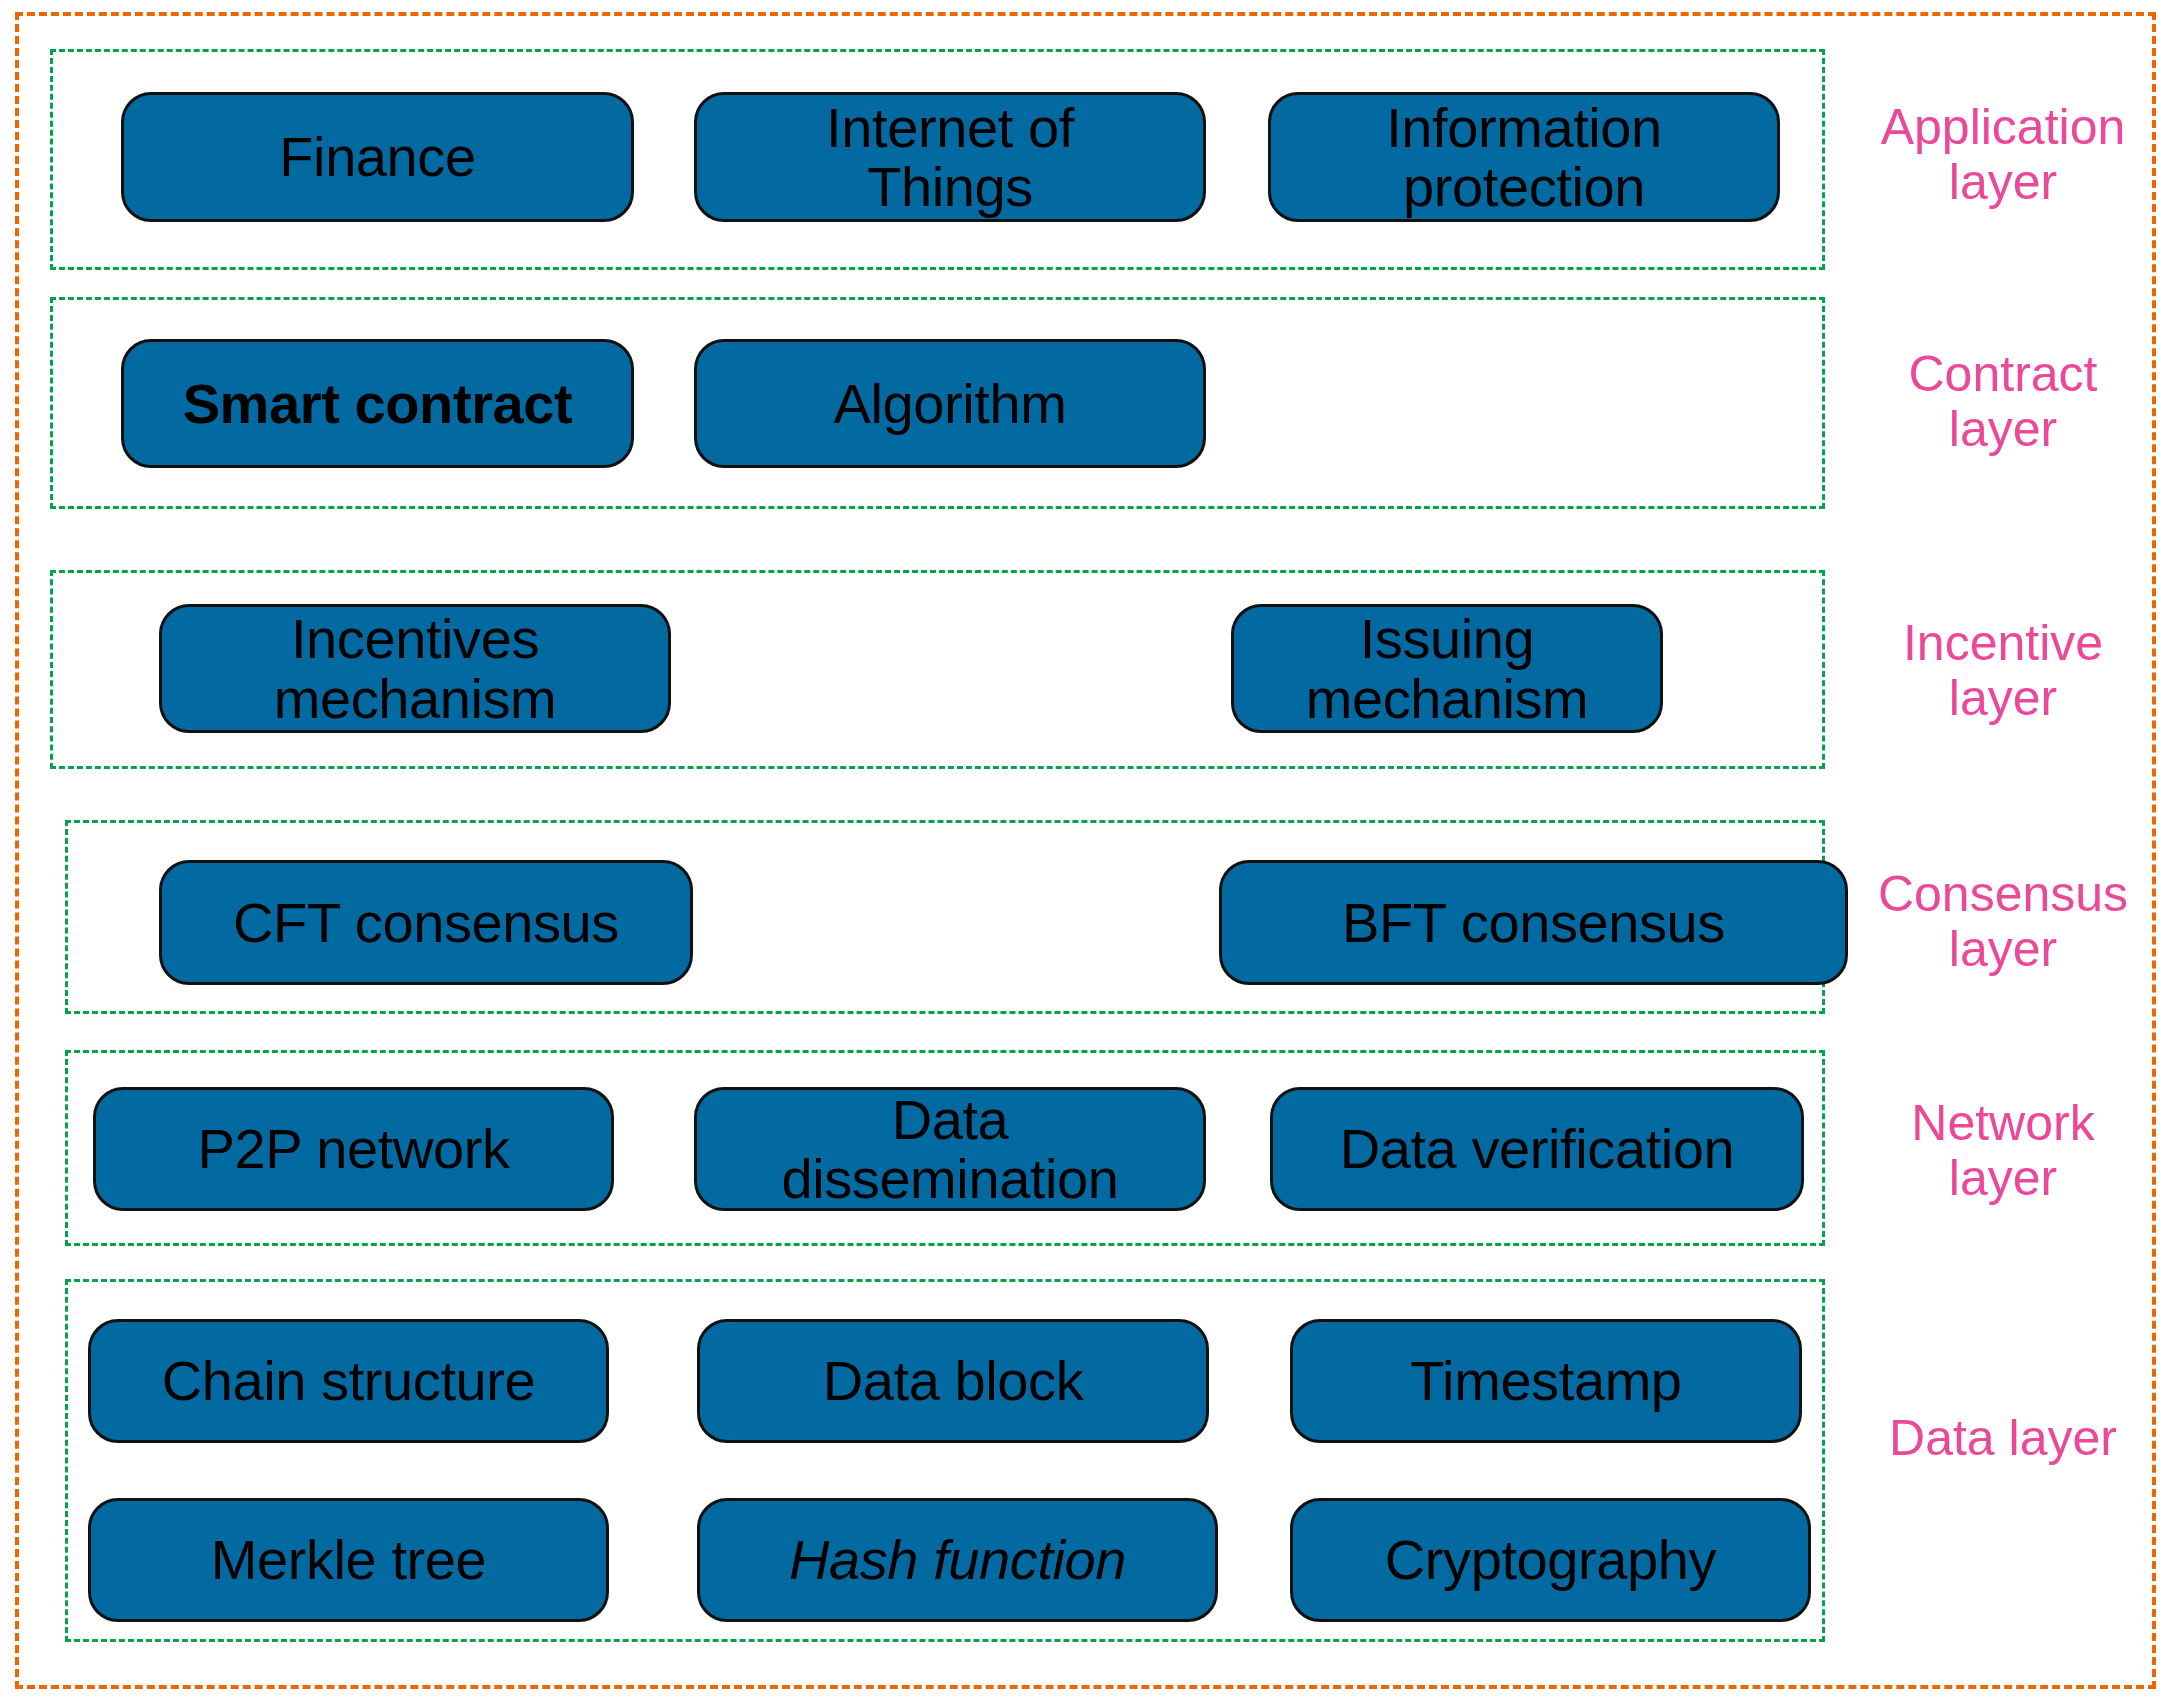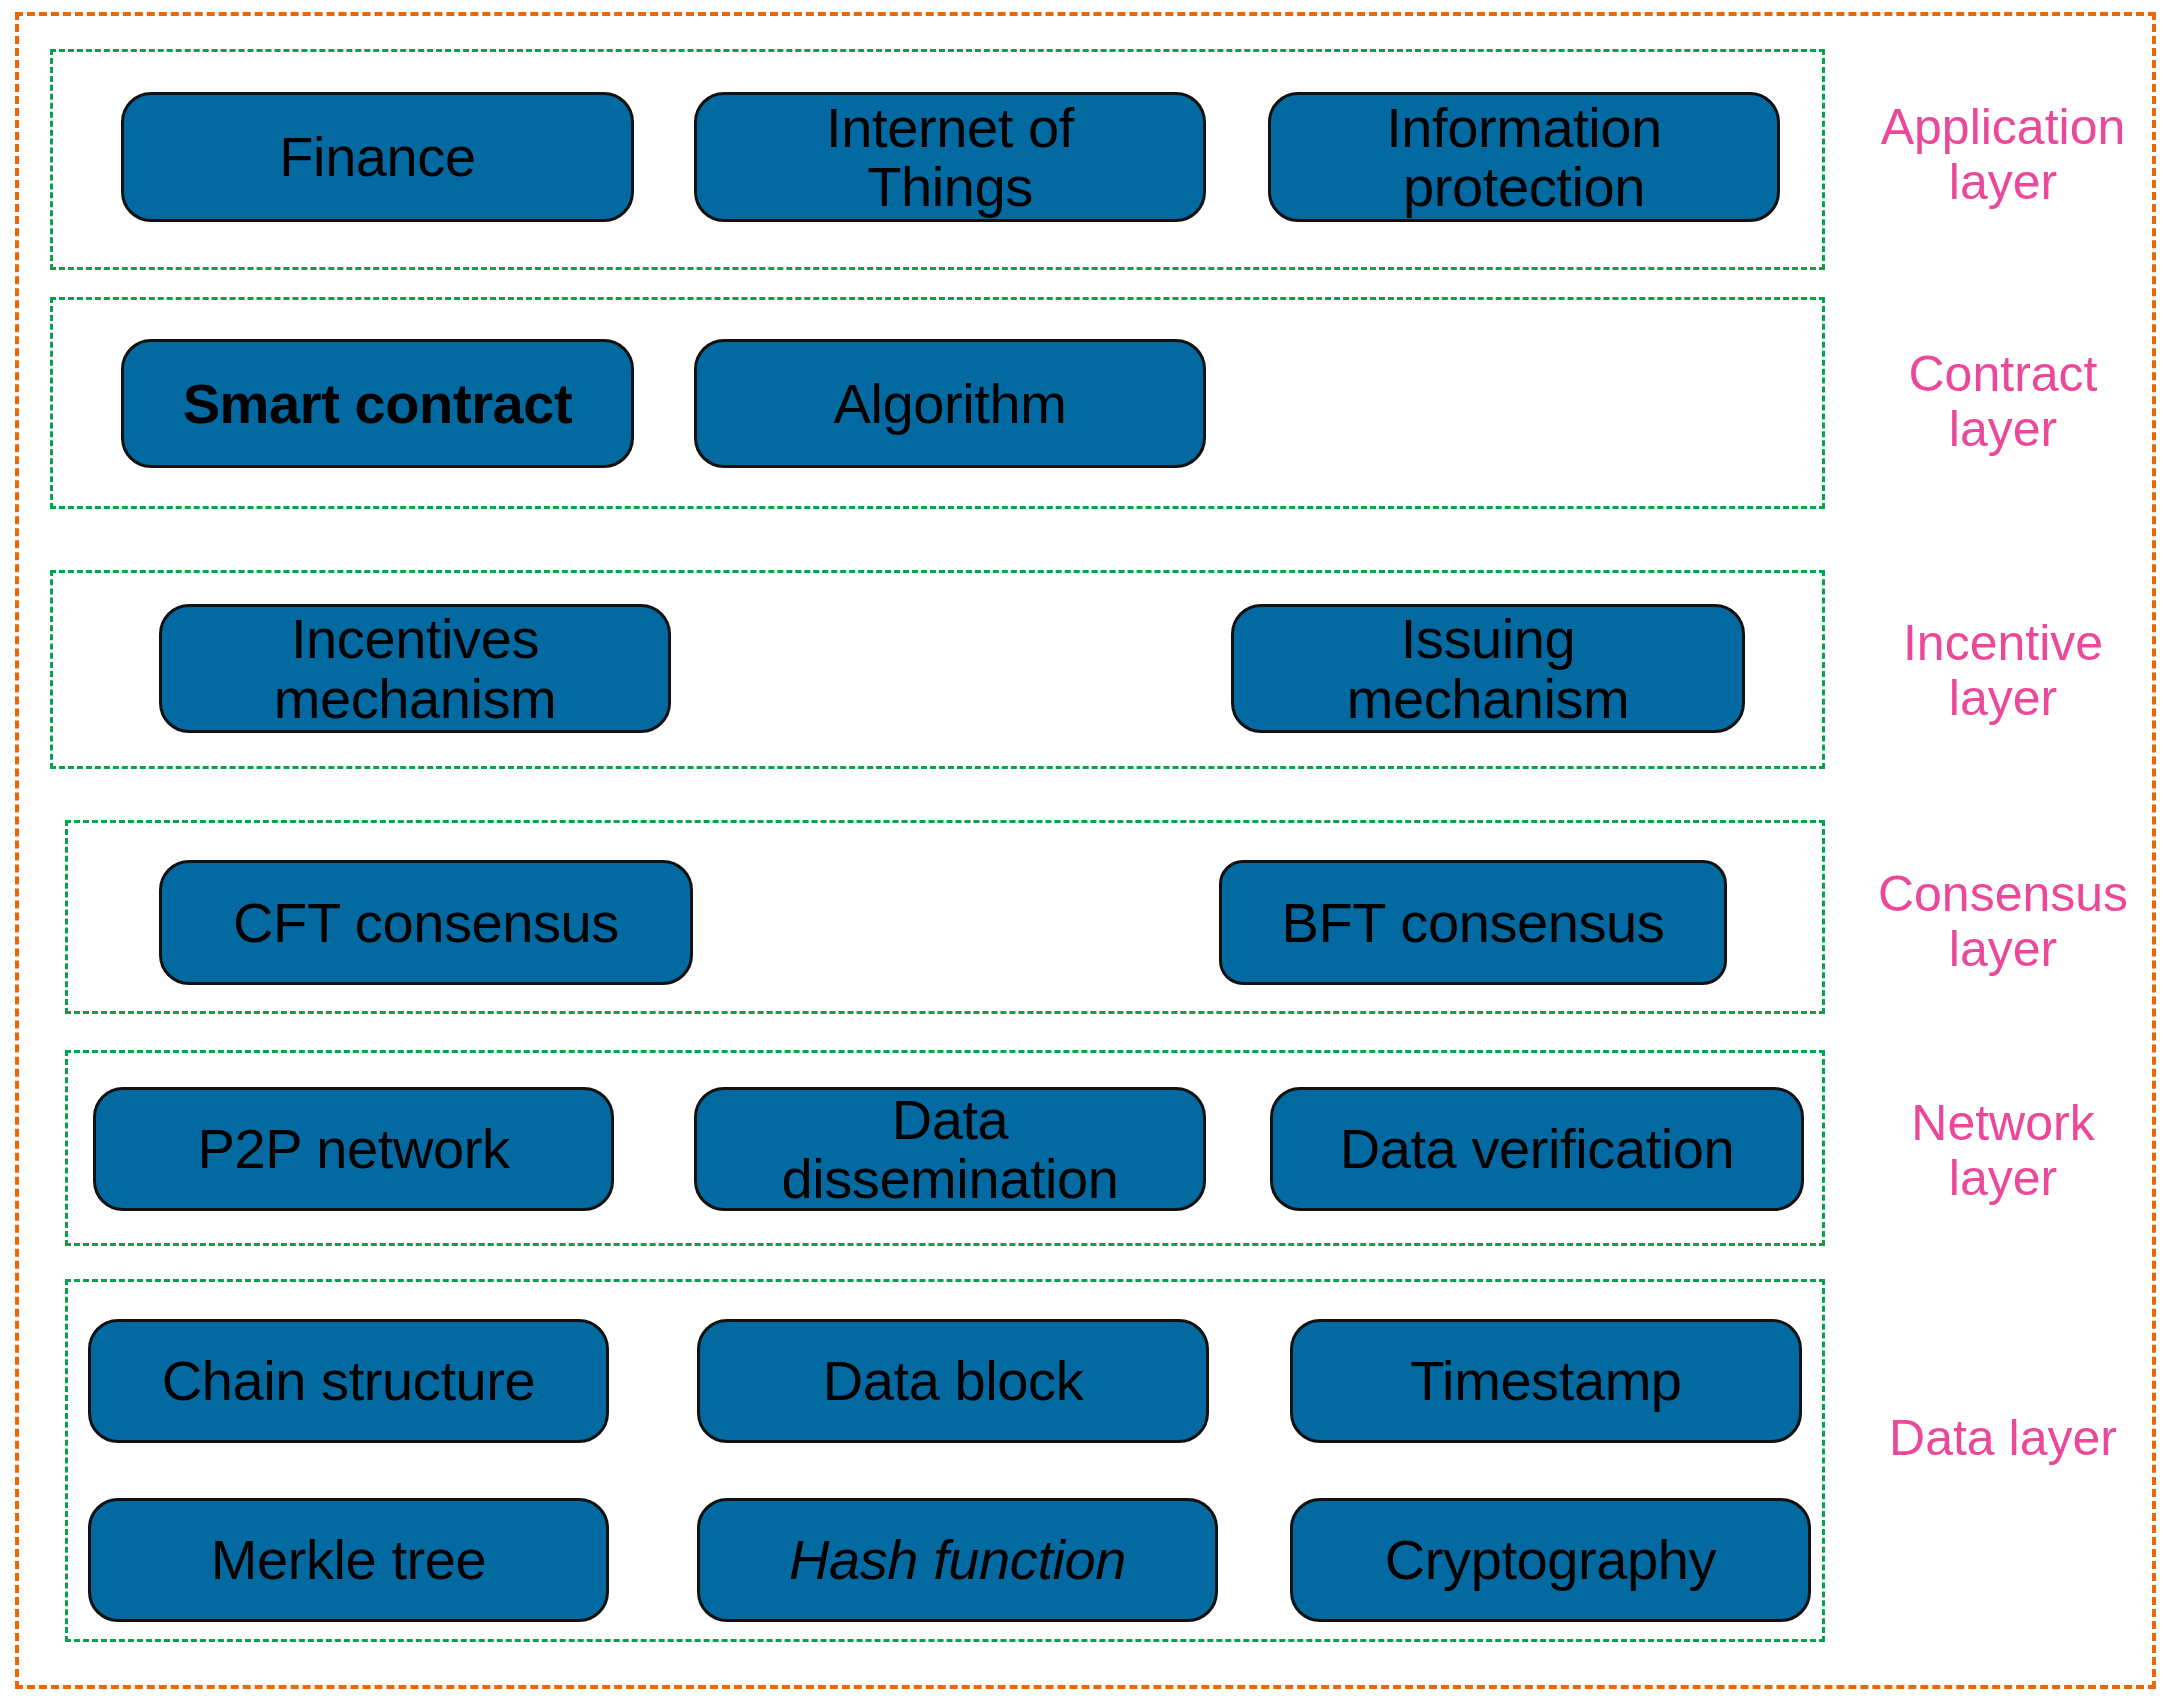--- a/index.html
+++ b/index.html
@@ -97,32 +97,32 @@
     <span class="node-text">Algorithm</span>
   </div>
   <div class="layer-caption" style="left:1844px; top:318px; width:318px; height:168px;">Contract
 layer</div>
 
   <div class="layer-box" style="left:50px; top:570px; width:1775px; height:199px;"></div>
   <div class="node" style="left:159px; top:604px; width:512px; height:129px;">
     <span class="node-text">Incentives
 mechanism</span>
   </div>
-  <div class="node" style="left:1231px; top:604px; width:514px; height:129px;">
+  <div class="node" style="left:1231px; top:604px; width:432px; height:129px;">
     <span class="node-text">Issuing
 mechanism</span>
   </div>
   <div class="layer-caption" style="left:1844px; top:587px; width:318px; height:168px;">Incentive
 layer</div>
 
   <div class="layer-box" style="left:65px; top:820px; width:1760px; height:194px;"></div>
   <div class="node" style="left:159px; top:860px; width:534px; height:125px;">
     <span class="node-text">CFT consensus</span>
   </div>
-  <div class="node" style="left:1219px; top:860px; width:508px; height:125px;border-radius:24px;">
+  <div class="node" style="left:1219px; top:860px; width:629px; height:125px;">
     <span class="node-text">BFT consensus</span>
   </div>
   <div class="layer-caption" style="left:1833px; top:838px; width:340px; height:168px;">Consensus
 layer</div>
 
   <div class="layer-box" style="left:65px; top:1050px; width:1760px; height:196px;"></div>
   <div class="node" style="left:93px; top:1087px; width:521px; height:124px;">
     <span class="node-text">P2P network</span>
   </div>
   <div class="node" style="left:694px; top:1087px; width:512px; height:124px;">

